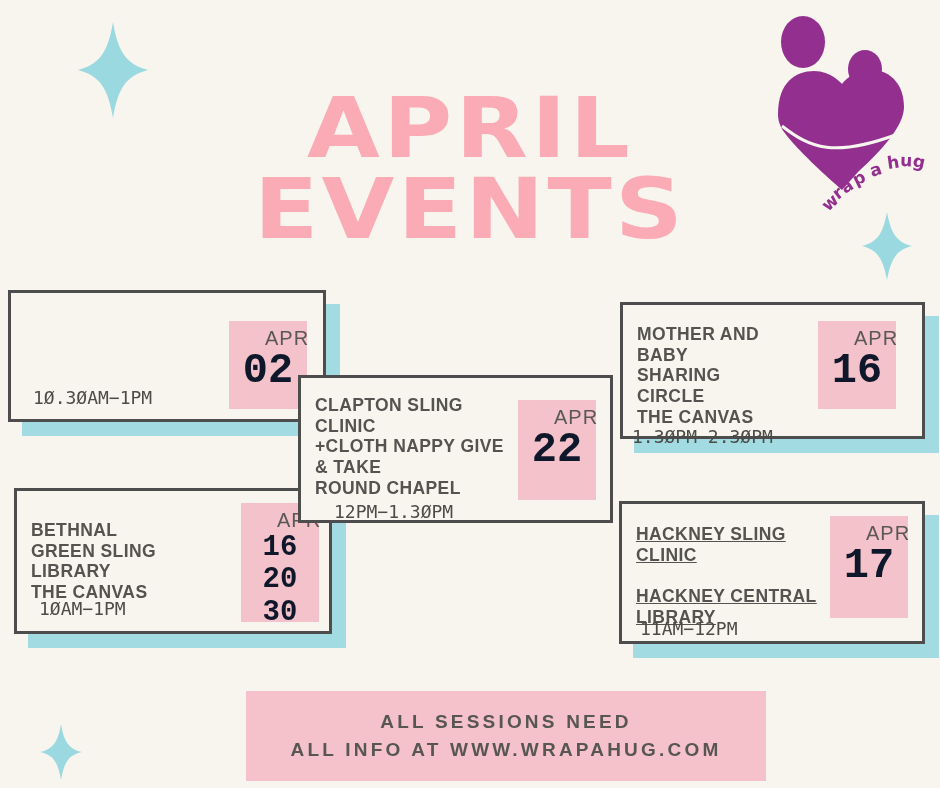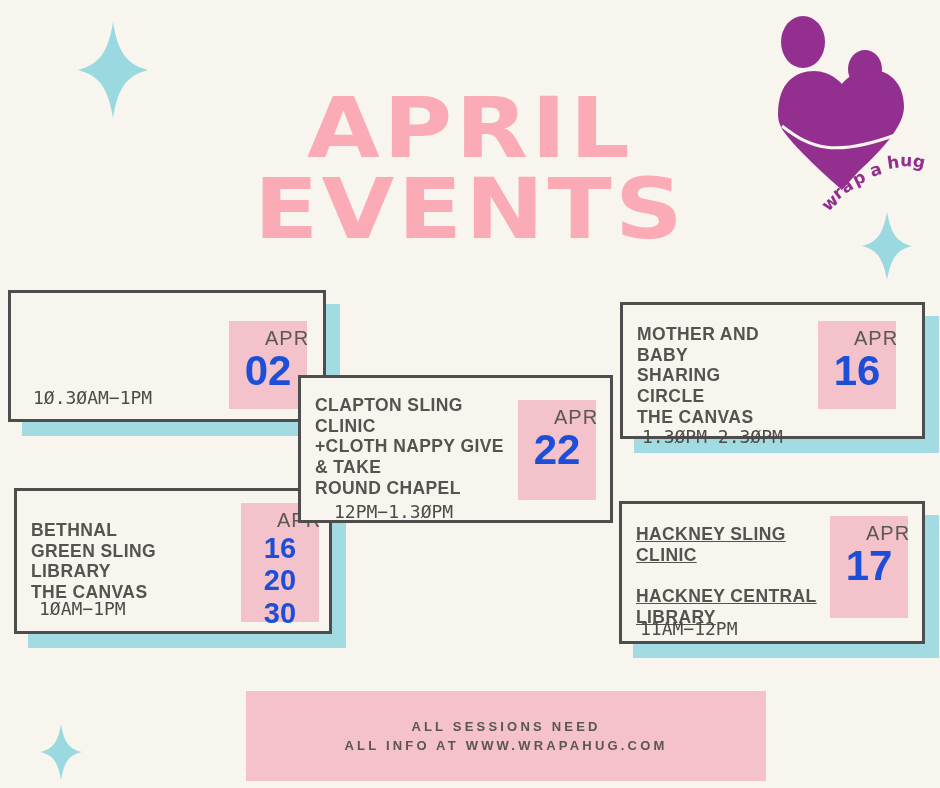--- a/index.html
+++ b/index.html
@@ -81,44 +81,45 @@
     display:block;
     color:#5a5855;
     font-size:20px;
     font-weight:400;
     letter-spacing:1px;
     line-height:1.15;
     padding-left:36px;
   }
   .datebox .day{
     display:block;
-    color:#1d4ed8;
+    color:#0f172a;
     font-size:42px;
     font-weight:700;
     line-height:1.02;
     letter-spacing:0px;
+    font-family:Liberation Mono, monospace;
   }
   .datebox.multi .day{
     font-size:29px;
     line-height:1.12;
     font-weight:700;
   }
 
   
   .footer{
     position:absolute;left:246px;top:691px;
     width:520px;height:90px;
     background:#f5c2cb;
     display:flex;flex-direction:column;
     align-items:center;justify-content:center;
   }
   .footer div{
     color:#585653;
     font-weight:700;
-    font-size:13px;
+    font-size:19px;
     letter-spacing:3.2px;
     line-height:1.48;
     white-space:nowrap;
   }
 </style>
 </head>
 <body>
 
 <div class="poster">
 
@@ -184,21 +185,21 @@
       <div class="card-inner">
         <div class="datebox" style="right:26px;top:16px;width:78px;height:88px;">
           <span class="mon">APR</span>
           <span class="day">16</span>
         </div>
         <div class="card-text" style="left:14px;top:19px;">MOTHER AND
 BABY
 SHARING
 CIRCLE
 THE CANVAS</div>
-        <div class="card-time" style="left:19px;top:121px;">1.3ØPM−2.3ØPM</div>
+        <div class="card-time" style="left:9px;top:121px;">1.3ØPM−2.3ØPM</div>
       </div>
     </div>
   </div>
 
   <div class="card-wrap" style="left:14px;top:488px;width:318px;height:146px;z-index:3;">
     <div class="shadow"></div>
     <div class="card">
       <div class="card-inner">
         <div class="datebox multi" style="right:10px;top:12px;width:78px;height:119px;">
           <span class="mon">APR</span>

